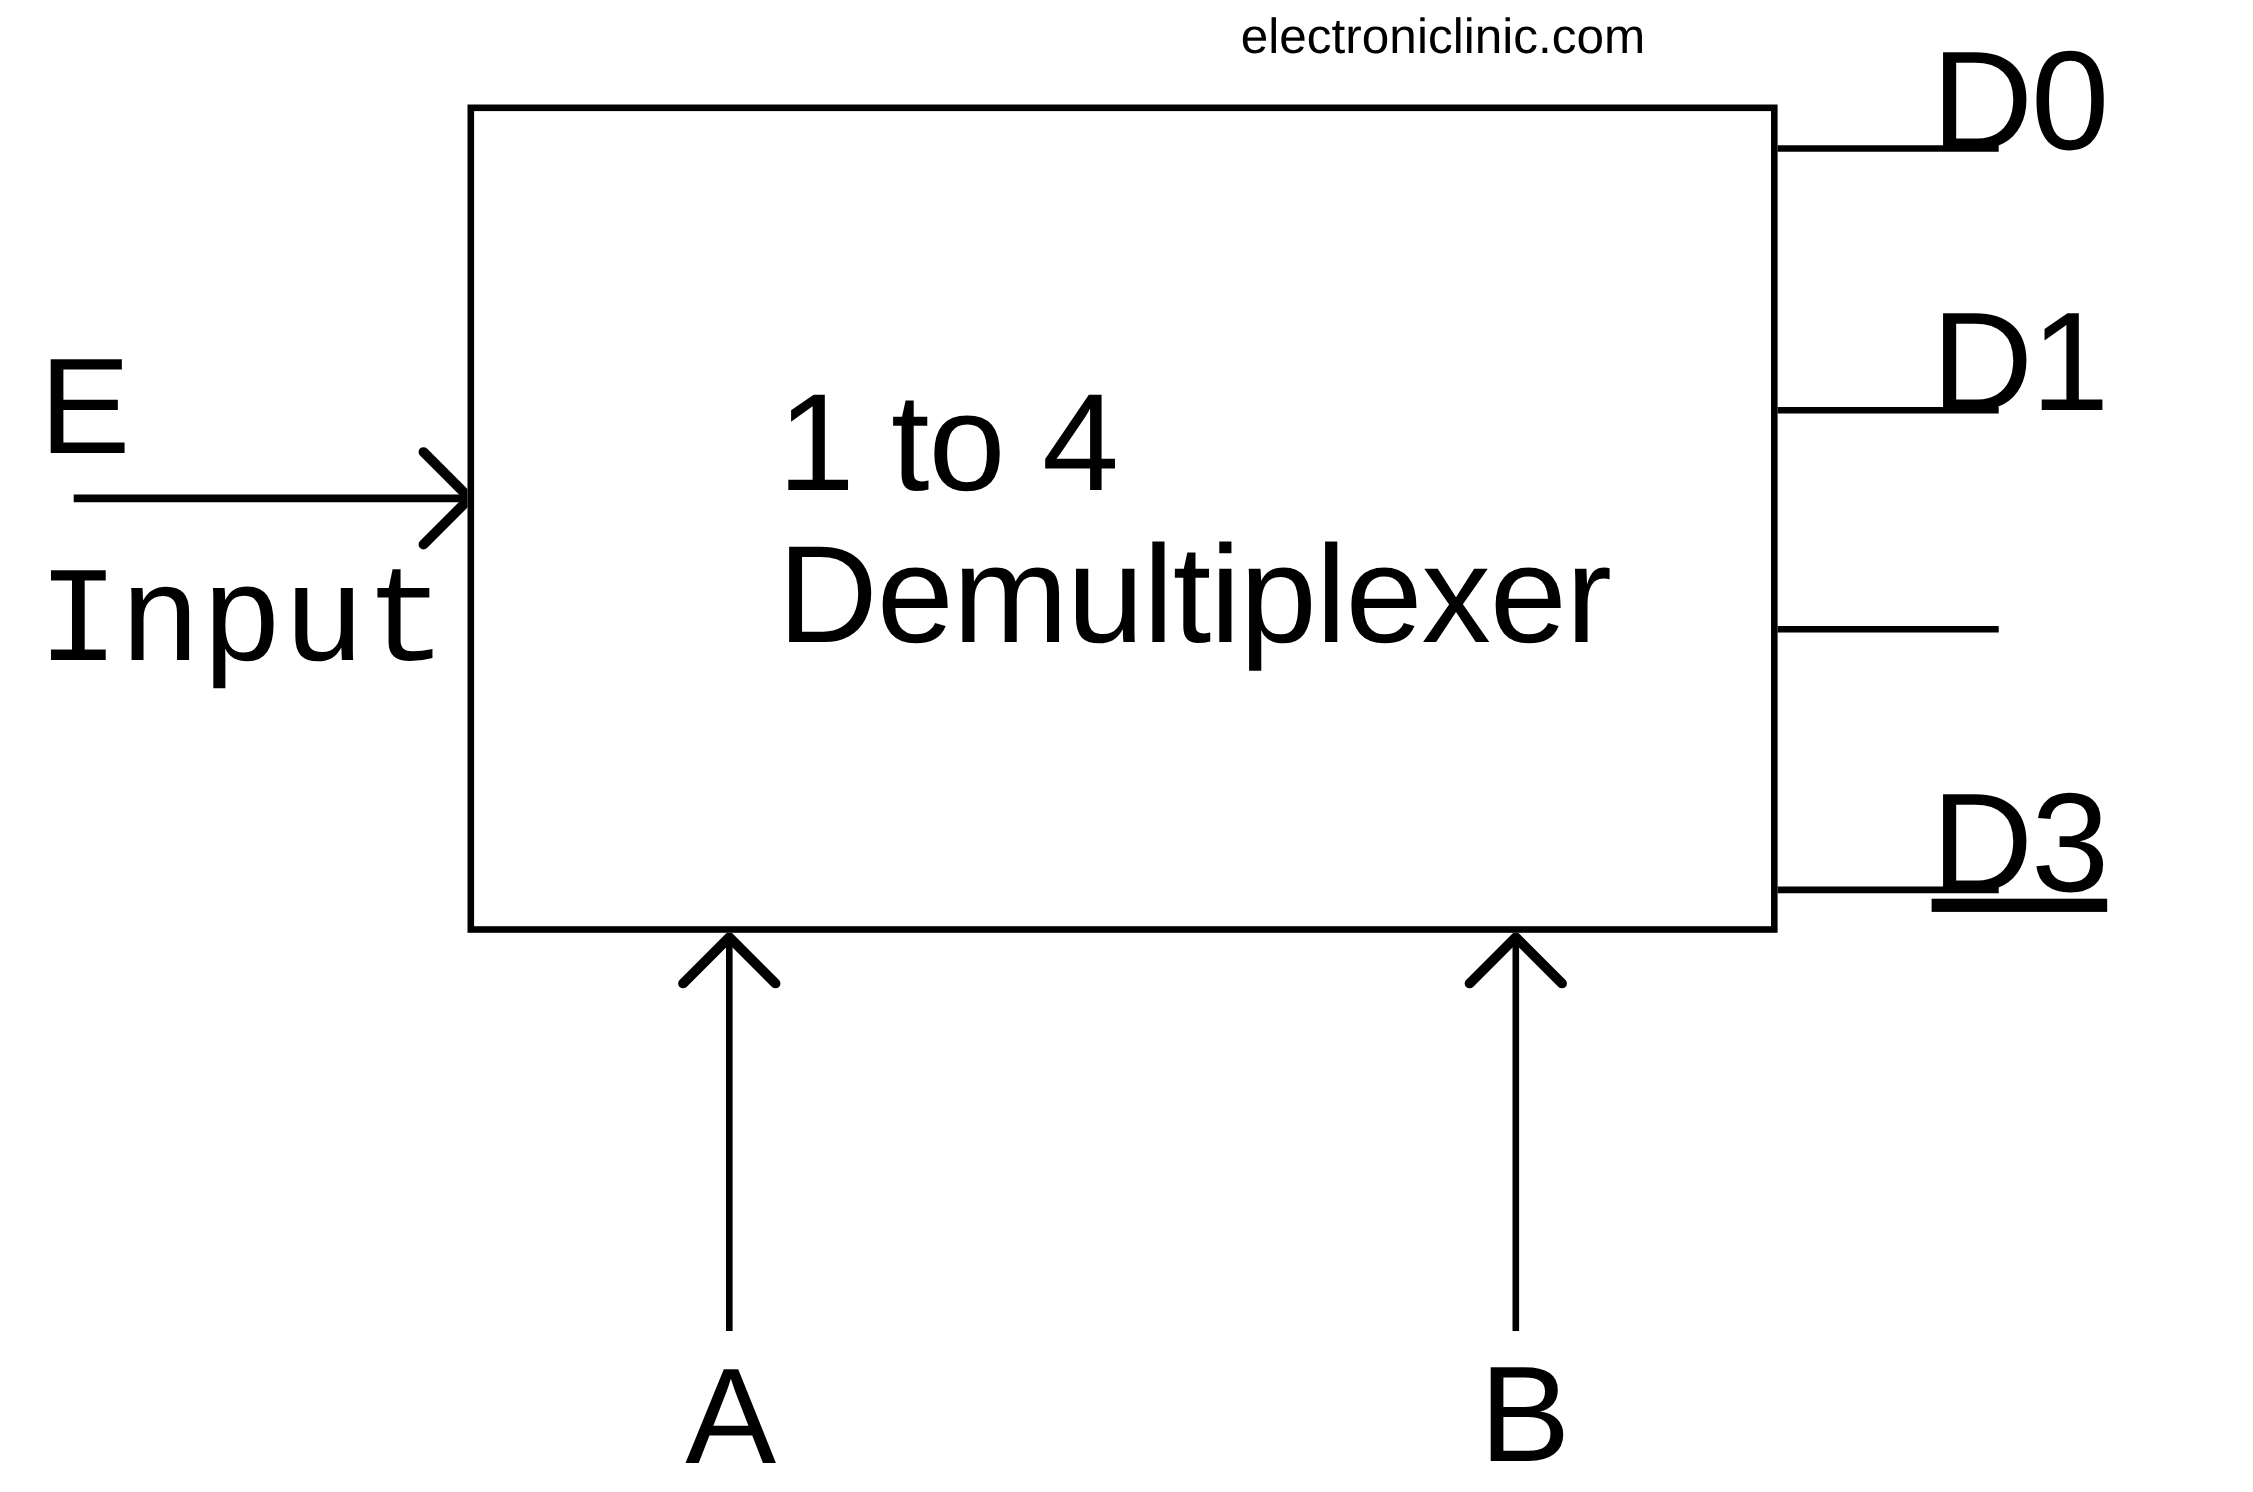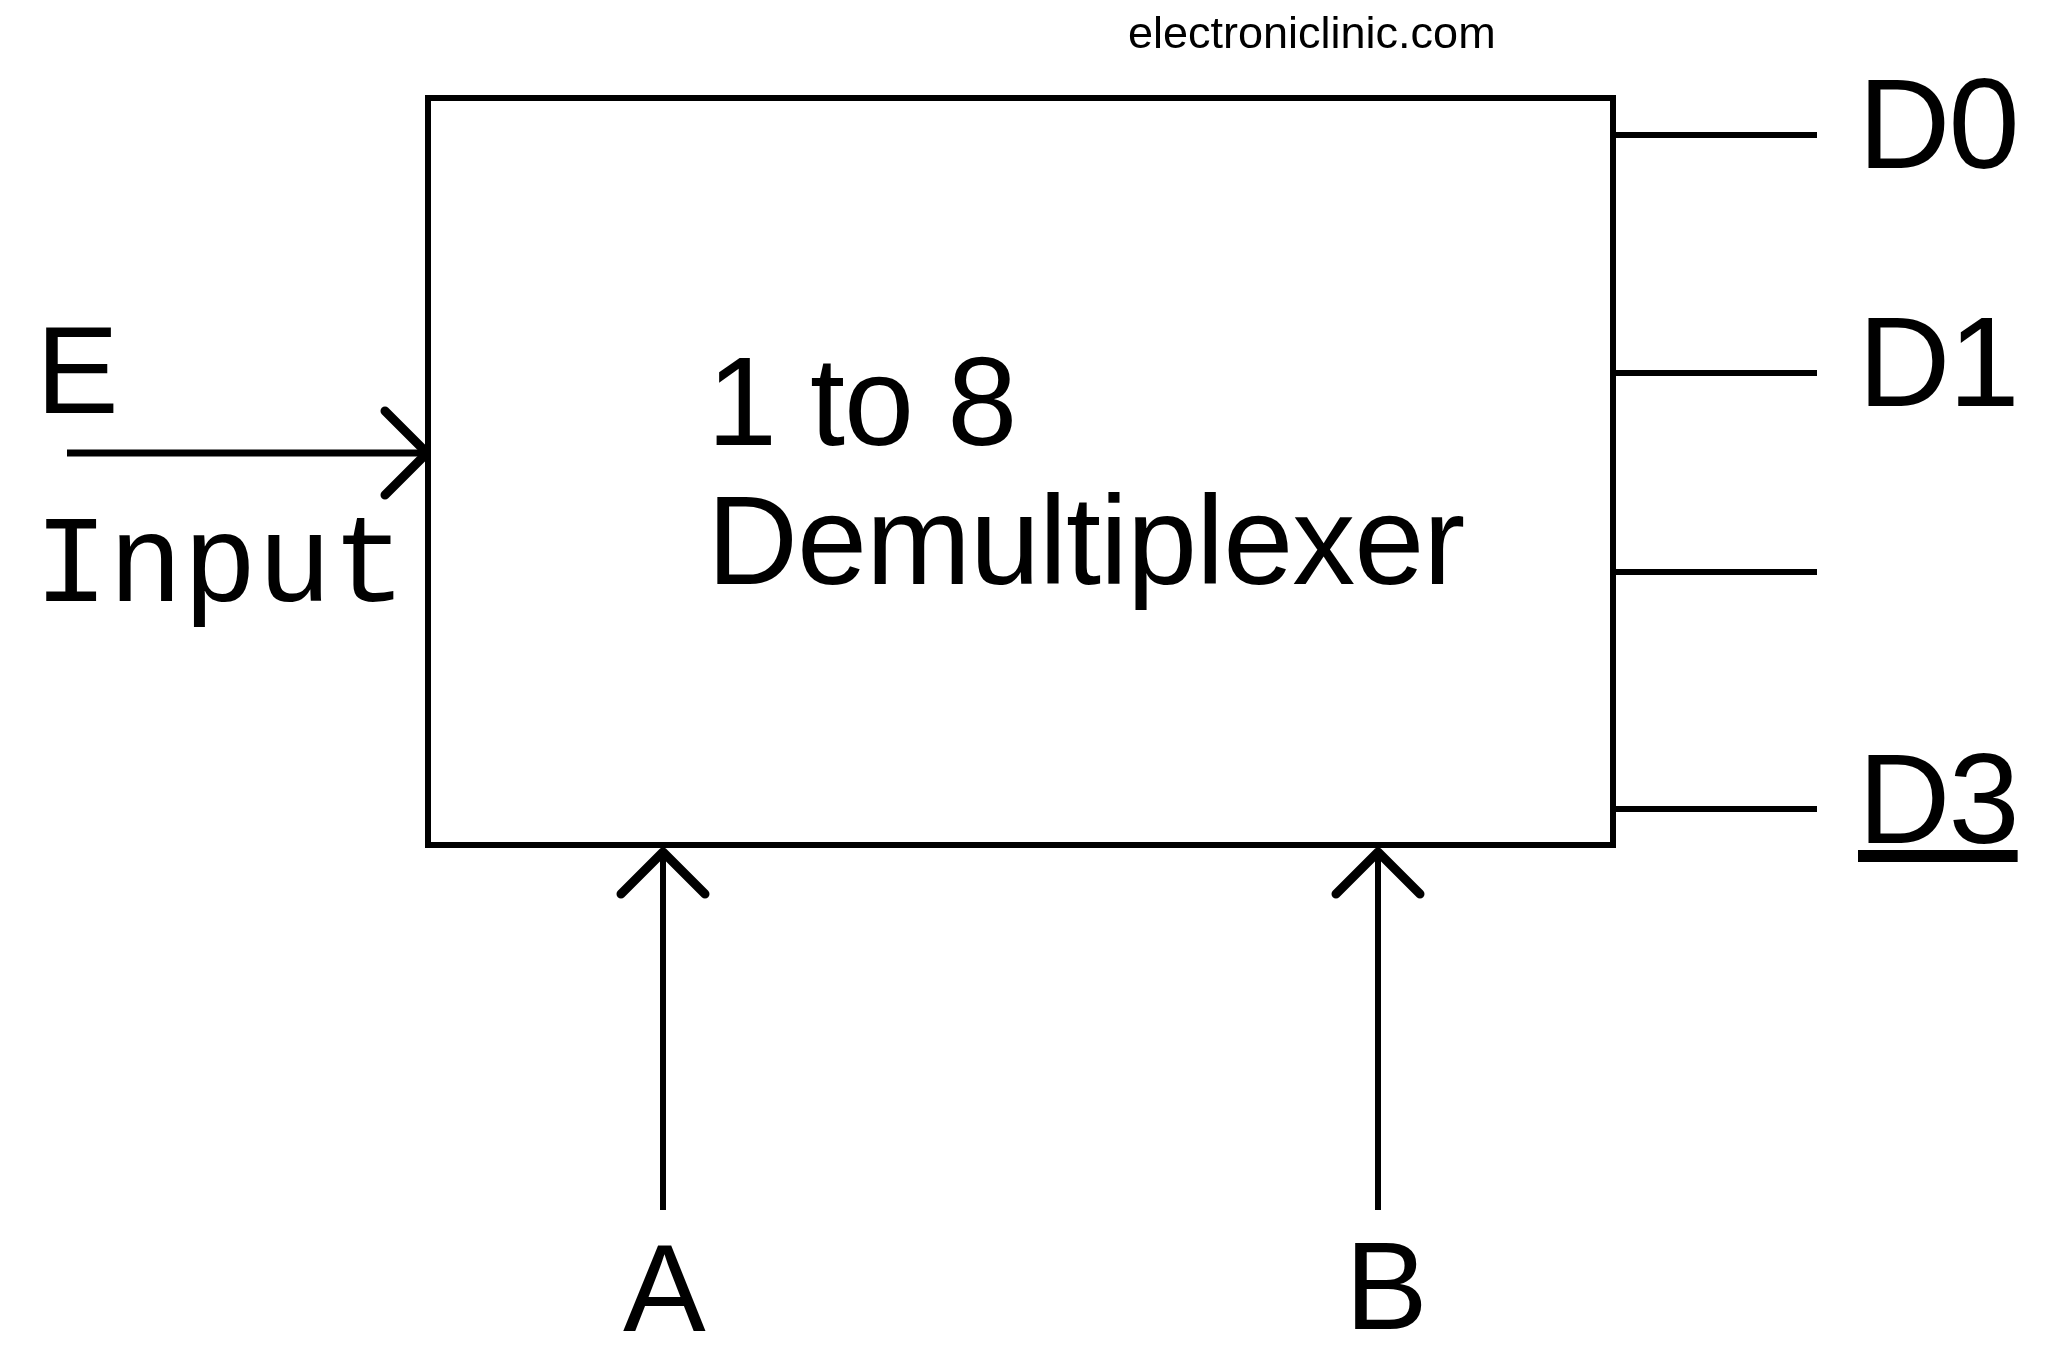--- a/index.html
+++ b/index.html
@@ -49,21 +49,21 @@
     white-space: nowrap;
   }
   .label {
     position: absolute;
     line-height: 1;
     white-space: nowrap;
     color: #000000;
   }
   .label-e     { left: 36px;   top: 308px;  font-size: 124px; }
   .label-input { left: 34px;   top: 506px;  font-size: 124px; font-family: Liberation Mono, monospace; }
-  .out-label   { left: 1858px; font-size: 128px; letter-spacing: -2px; margin-top: 32px; }
+  .out-label   { left: 1756px; font-size: 128px; letter-spacing: -2px; }
   .out-0 { top: 28px;  }
   .out-1 { top: 266px; }
   .out-2 { top: 465px; }
   .out-3 { top: 703px; text-decoration: underline; }
   .sel-a { left: 623px;  top: 1226px; font-size: 124px; }
   .sel-b { left: 1345px; top: 1224px; font-size: 124px; }
 </style>
 </head>
 <body>
 
@@ -89,21 +89,21 @@
     </g>
 
     <g stroke="#000000" fill="none">
       <line x1="1378" y1="1210" x2="1378" y2="856" stroke-width="6"></line>
       <polyline points="1336,894 1378,852 1420,894" stroke-width="9" stroke-linecap="round" stroke-linejoin="round"></polyline>
     </g>
   </svg>
 
   <div class="demux-box">
     <div class="box-title">
-      <div>1 to 8</div>
+      <div>1 to 4</div>
       <div>Demultiplexer</div>
     </div>
   </div>
 
   <div class="watermark">electroniclinic.com</div>
 
   <div class="label label-e">E</div>
   <div class="label label-input">Input</div>
 
   <div class="label out-label out-0">D0</div>

